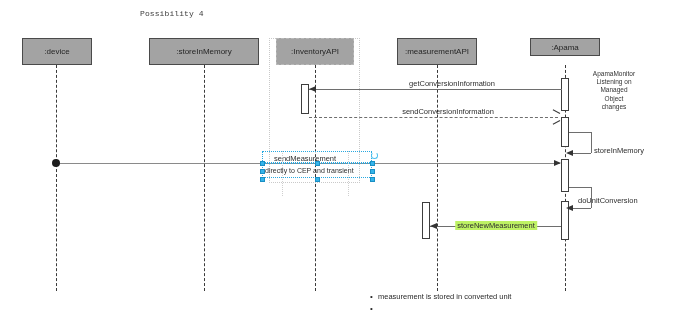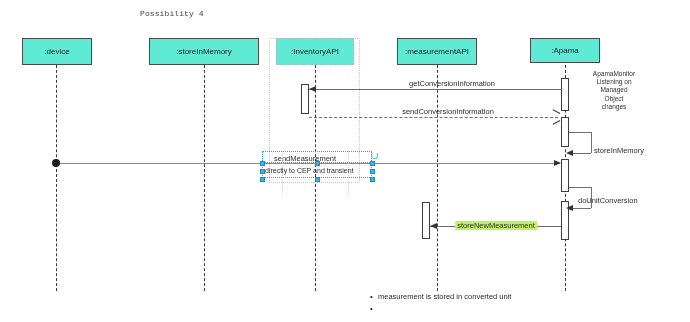--- a/index.html
+++ b/index.html
@@ -29,21 +29,21 @@
     white-space: nowrap;
     letter-spacing: .1px;
     font-family: Liberation Mono, monospace;
   }
 
   
   .lifeline-box {
     position: absolute;
     box-sizing: border-box;
     border: 1px solid #4a4a4a;
-    background: #5eead4;
+    background: #a3a3a3;
     display: flex;
     align-items: center;
     justify-content: center;
     font-size: 8px;
     color: #262626;
     white-space: nowrap;
   }
   .lifeline-box.selected-frame {
     border: 1px dashed #b9b9b9;
     outline: none;
@@ -203,21 +203,21 @@
   </div>
 
   <div class="lifeline-box selected-frame" style="left:276px; top:38px; width:78px; height:27px;">
     <span class="box-label">:InventoryAPI</span>
   </div>
 
   <div class="lifeline-box" style="left:397px; top:38px; width:80px; height:27px;text-align:center;">
     <span class="box-label">:measurementAPI</span>
   </div>
 
-  <div class="lifeline-box" style="left:530px; top:38px; width:70px; height:25px;">
+  <div class="lifeline-box" style="left:530px; top:38px; width:70px; height:18px;">
     <span class="box-label">:Apama</span>
   </div>
 
   <div class="lifeline-stem" style="left:56px;  top:65px; height:226px;"></div>
   <div class="lifeline-stem" style="left:204px; top:65px; height:226px;"></div>
   <div class="lifeline-stem" style="left:315px; top:65px; height:226px;"></div>
   <div class="lifeline-stem" style="left:437px; top:65px; height:226px;"></div>
   <div class="lifeline-stem" style="left:565px; top:65px; height:226px;"></div>
 
   <div class="activation" style="left:301px; top:84px; width:8px; height:30px;"></div>

